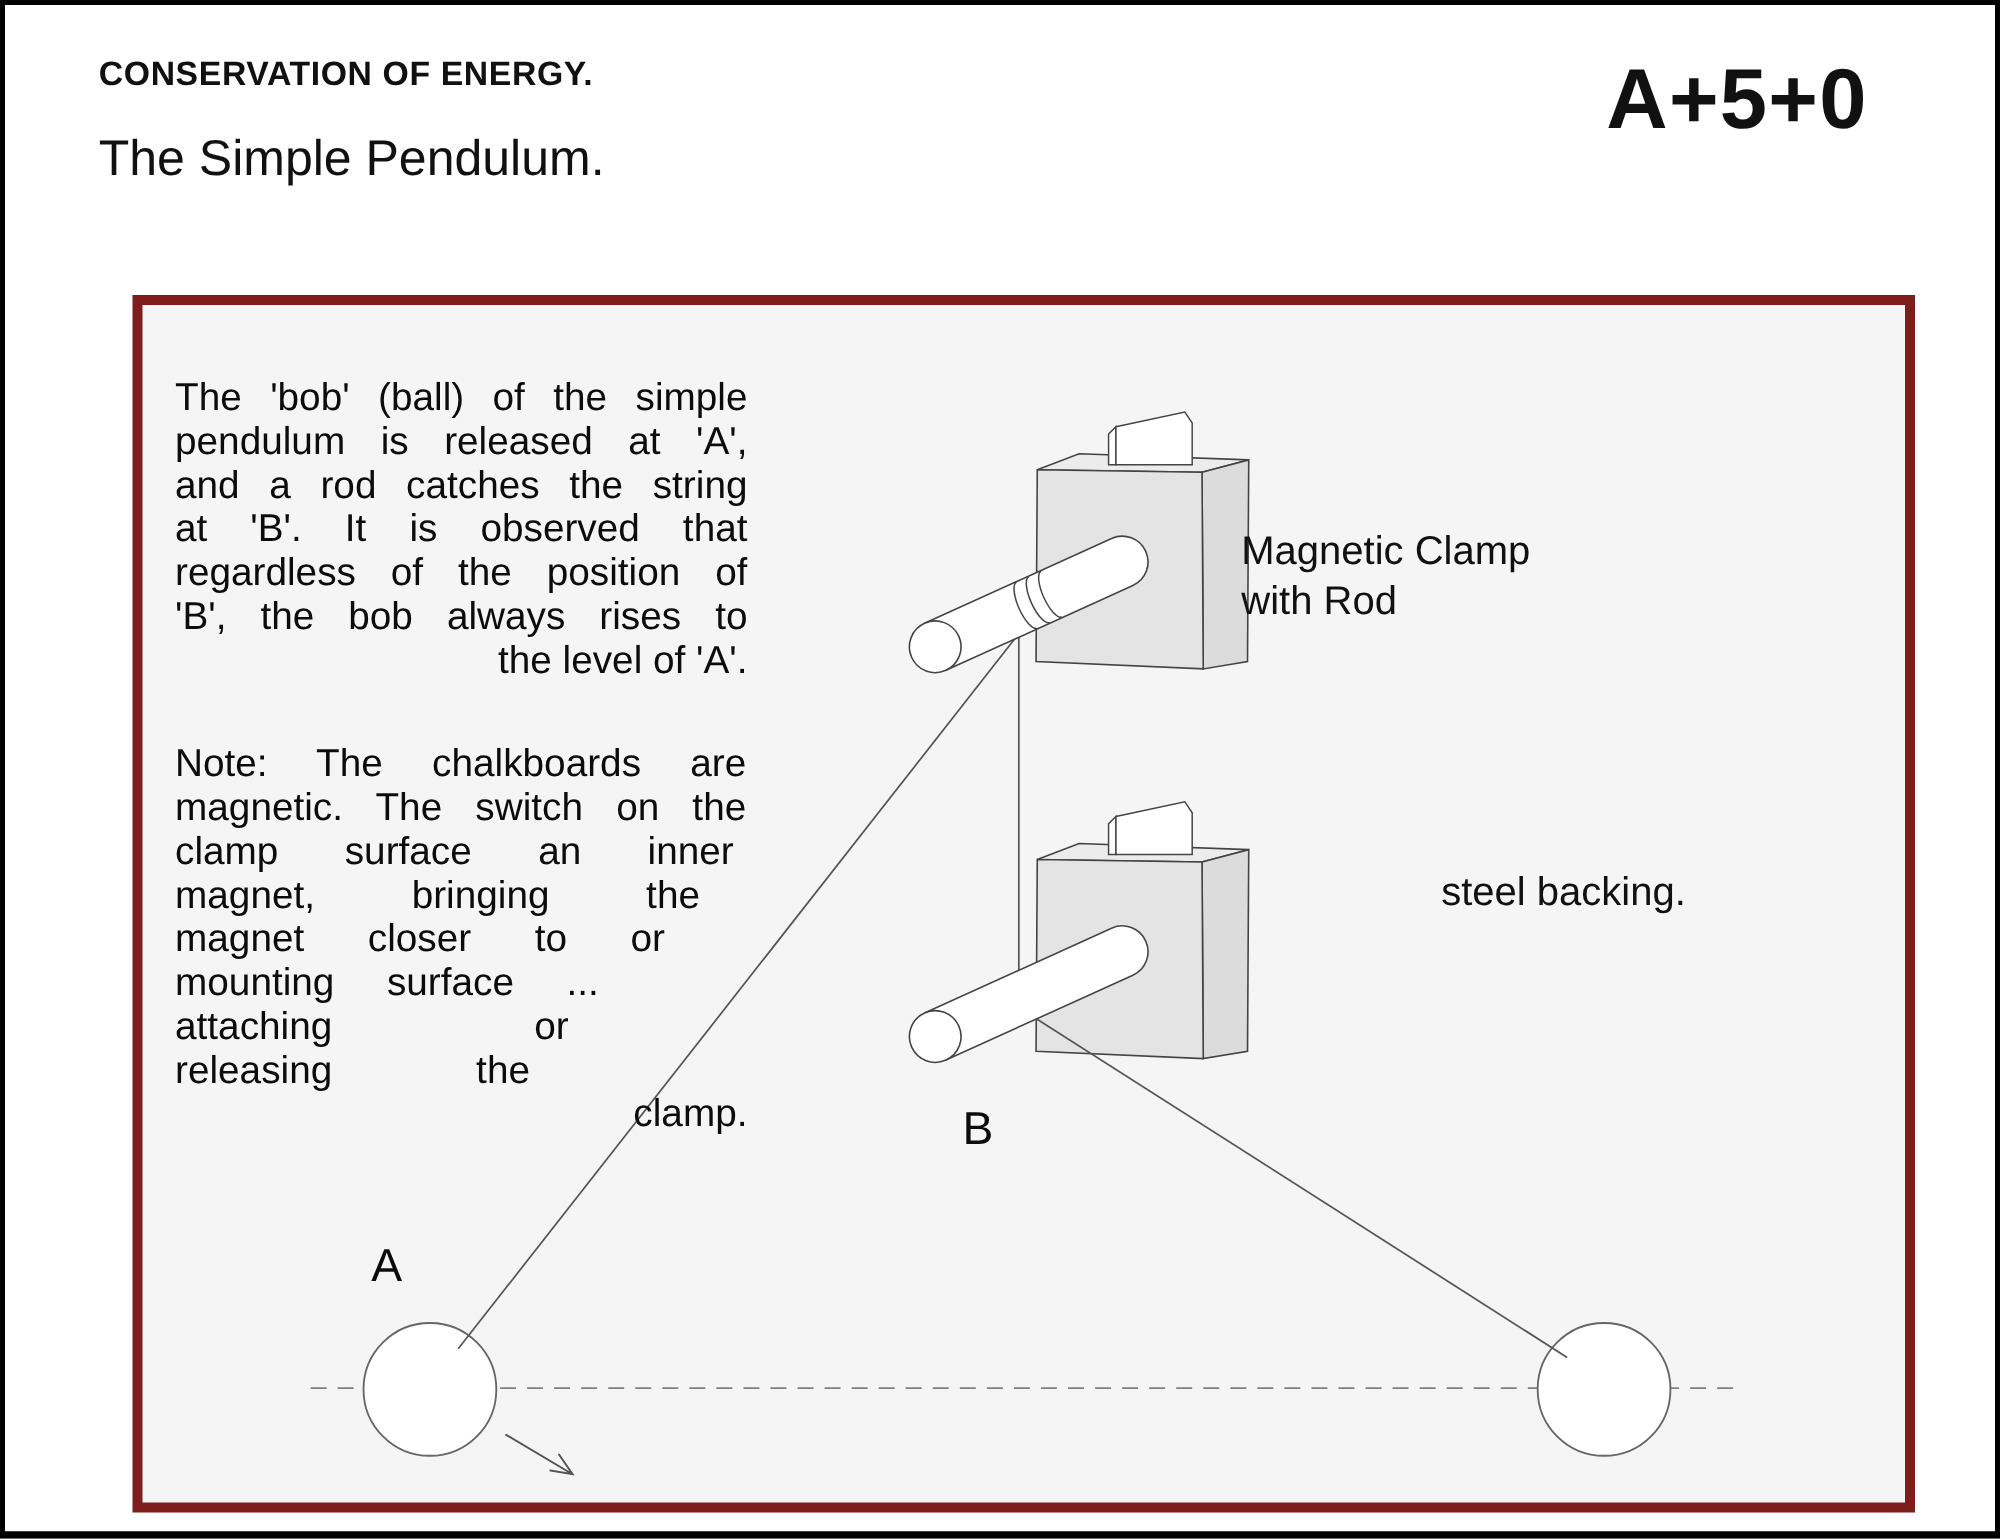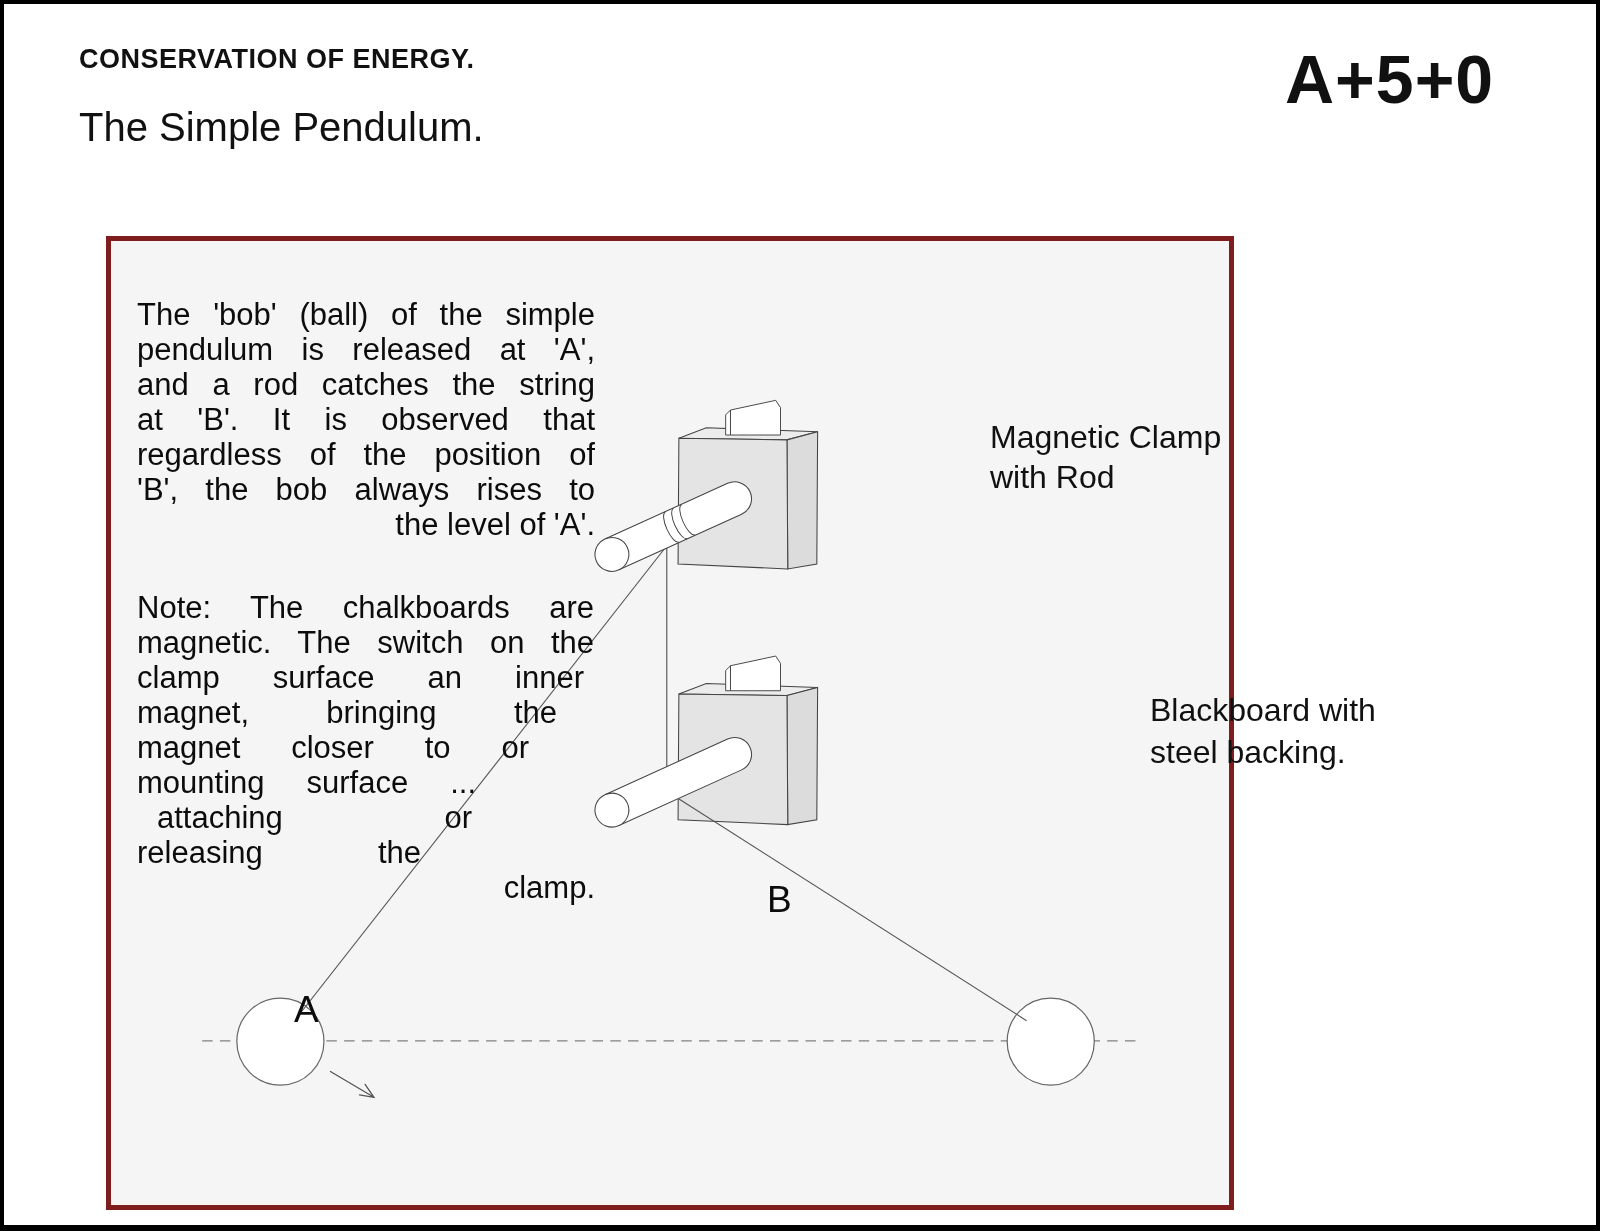--- a/index.html
+++ b/index.html
@@ -25,23 +25,23 @@
     font-size:40px;font-weight:normal;
     white-space:nowrap;
   }
   .code{
     left:1281px;top:36px;
     font-size:68px;font-weight:bold;letter-spacing:1px;
     white-space:nowrap;
   }
   .panel{
     left:102px;top:232px;
-    width:1128px;height:974px;
+    width:1426px;height:974px;
     background:var(--panel-bg,#f5f5f5);
-    border:5px solid #7f1d1d;
+    border:8px solid #7f1d1d;
     box-sizing:border-box;
   }
   .panel svg{position:absolute;left:0;top:0;width:100%;height:100%;}
   .textblock{position:absolute;font-size:31px;line-height:35px;color:#0c0c0c;}
   .jline{text-align:justify;text-align-last:justify;height:35px;overflow:hidden;white-space:nowrap0;}
   .lline{text-align:right;height:35px;white-space:nowrap;}
   .clamp-label{
     left:879px;top:176px;width:305px;
     font-size:32px;line-height:40px;
   }
@@ -112,30 +112,29 @@
         <div class="lline">the level of 'A'.</div>
       </div>
 
     <div class="textblock" style="left:26px;top:349px;width:458px;">
         <div class="jline" style="width: 457px;">Note: The chalkboards are</div>
         <div class="jline" style="width: 457px;">magnetic. The switch on the</div>
         <div class="jline" style="width: 447px;">clamp surface an inner</div>
         <div class="jline" style="width: 420px;">magnet, bringing the</div>
         <div class="jline" style="width: 392px;">magnet closer to or</div>
         <div class="jline" style="width: 339px;">mounting surface ...</div>
-        <div class="jline" style="width: 315px; margin-left: 20px;">attaching or</div>
+        <div class="jline" style="width: 315px;">attaching or</div>
         <div class="jline" style="width: 284px;">releasing the</div>
         <div class="lline">clamp.</div>
       </div>
 
     <div class="abs clamp-label">
       <div>Magnetic Clamp</div>
       <div>with Rod</div>
     </div>
     <div class="abs board-label">
-      <div>Blackboard with</div>
       <div>steel backing.</div>
     </div>
     <div class="abs point-label point-a">A</div>
     <div class="abs point-label point-b">B</div>
 
   </div>
 </div>
 
 </body></html>

